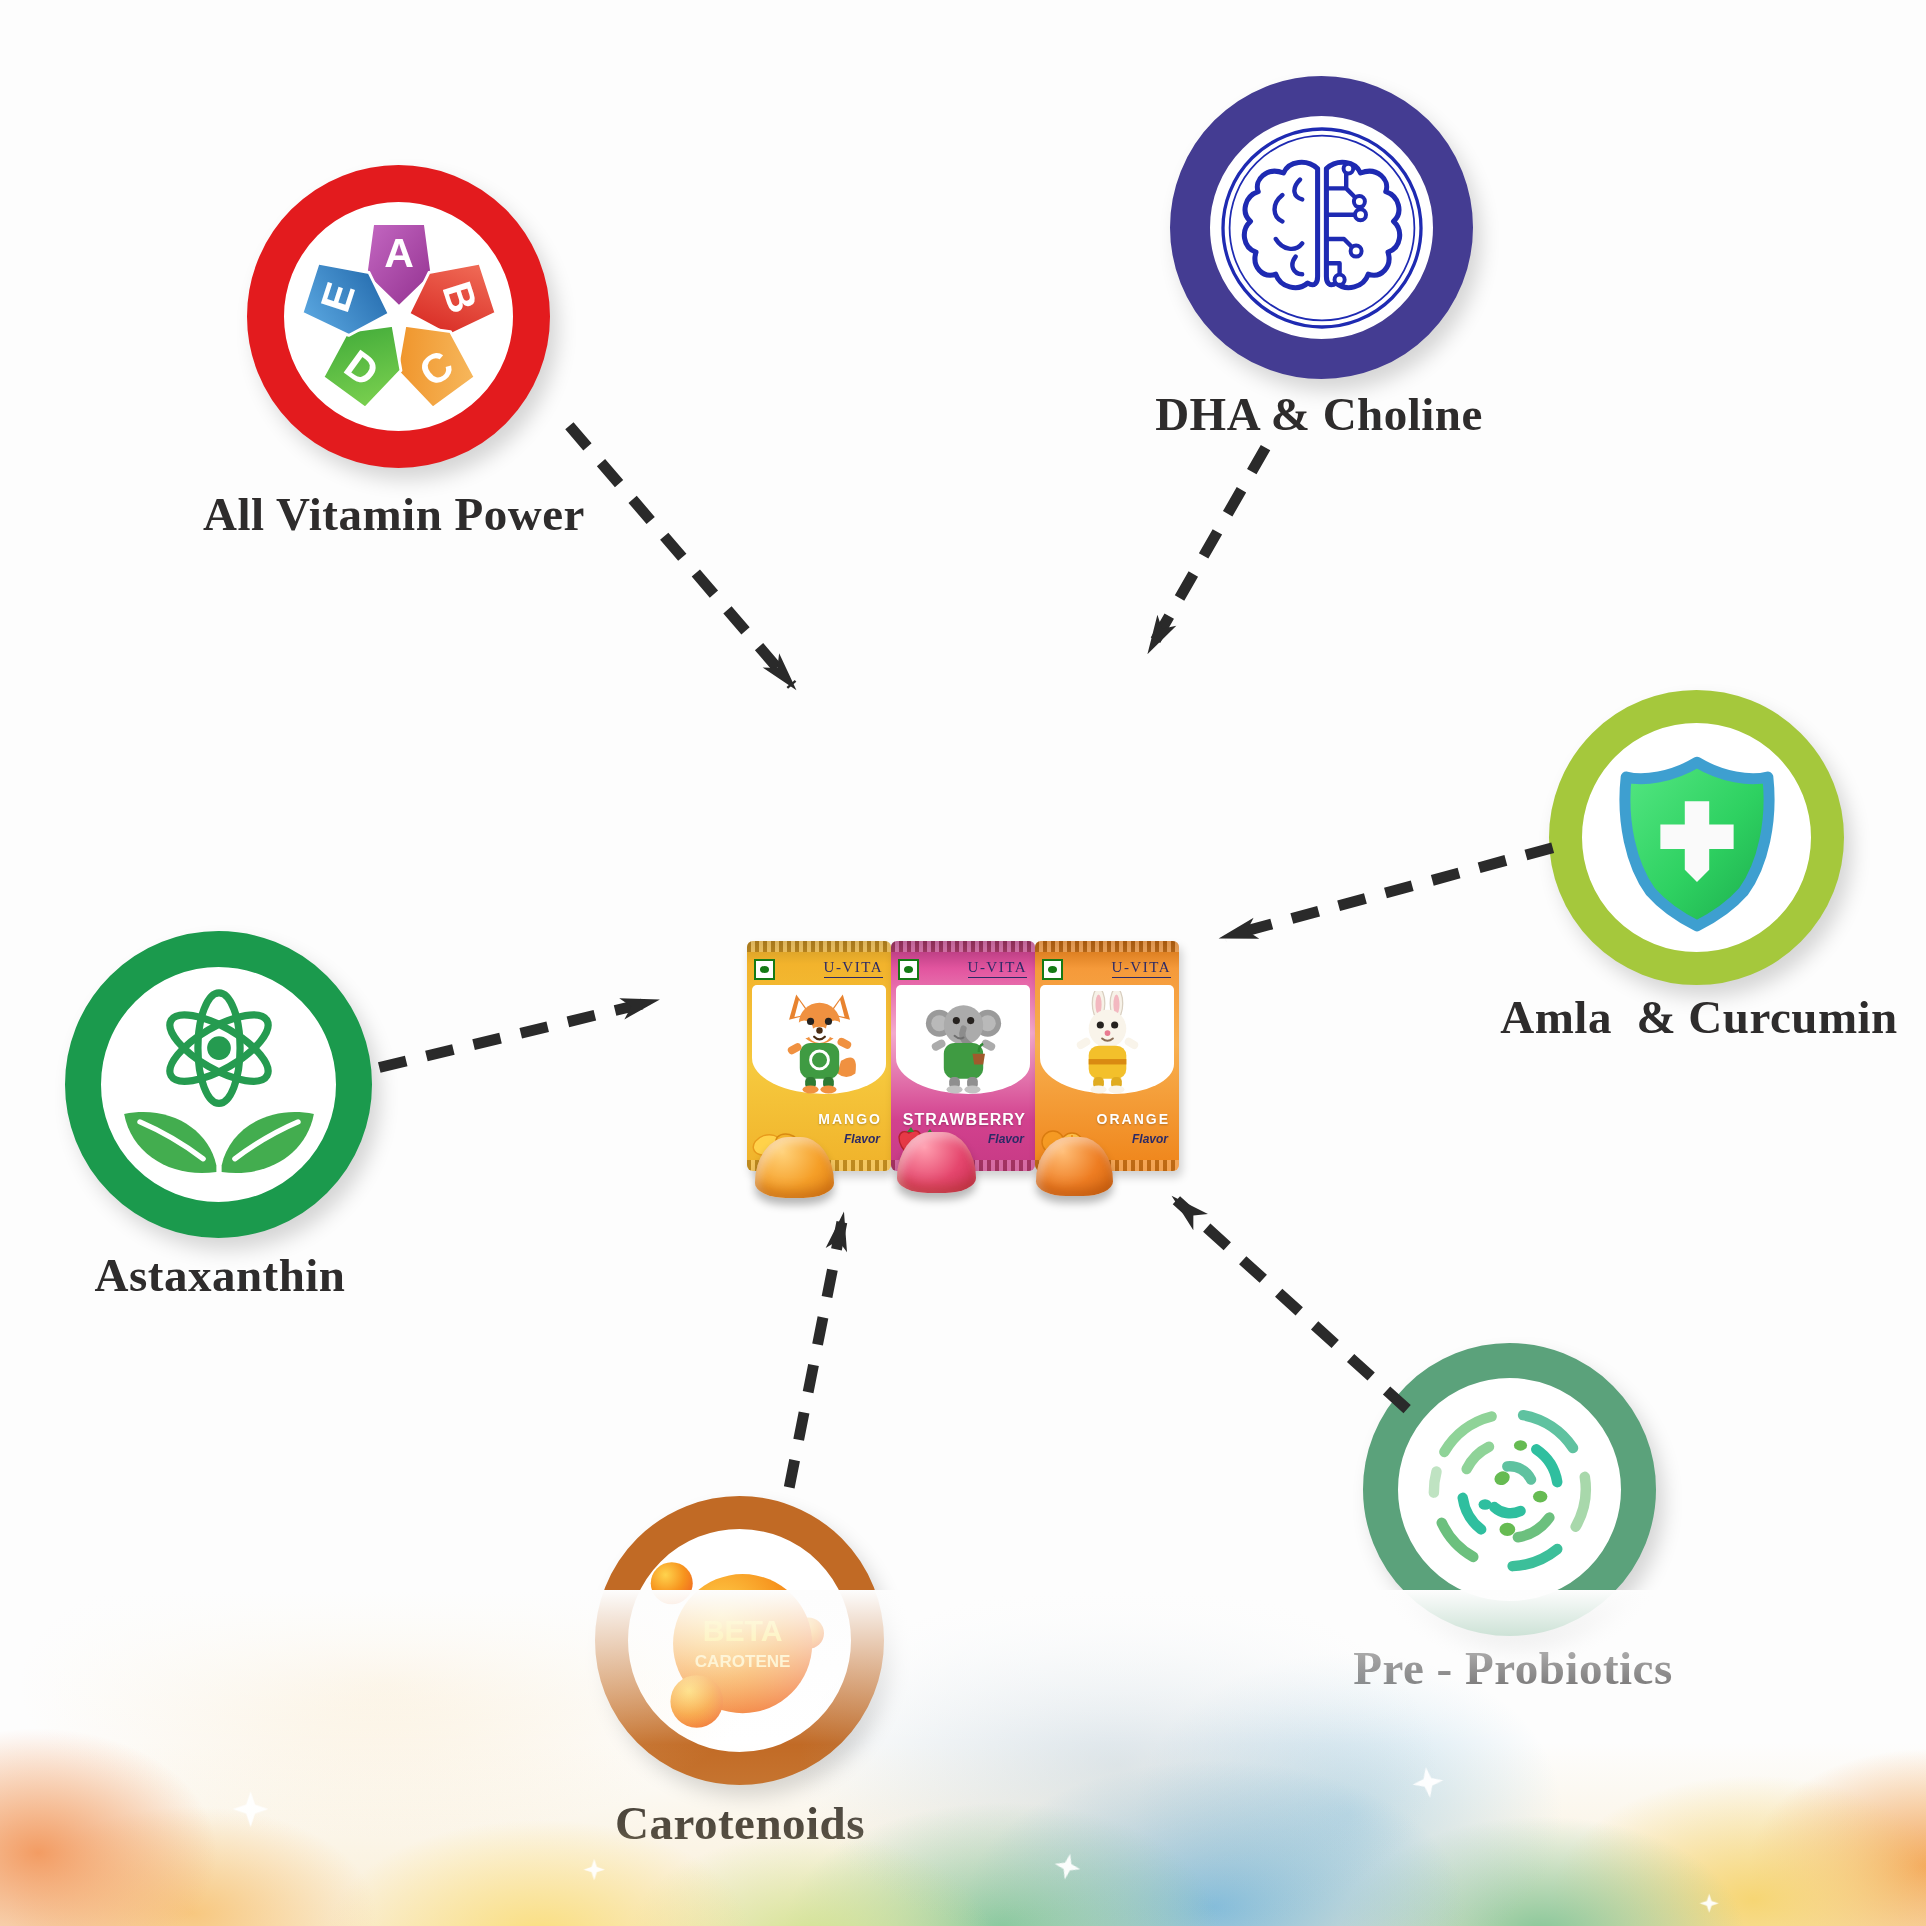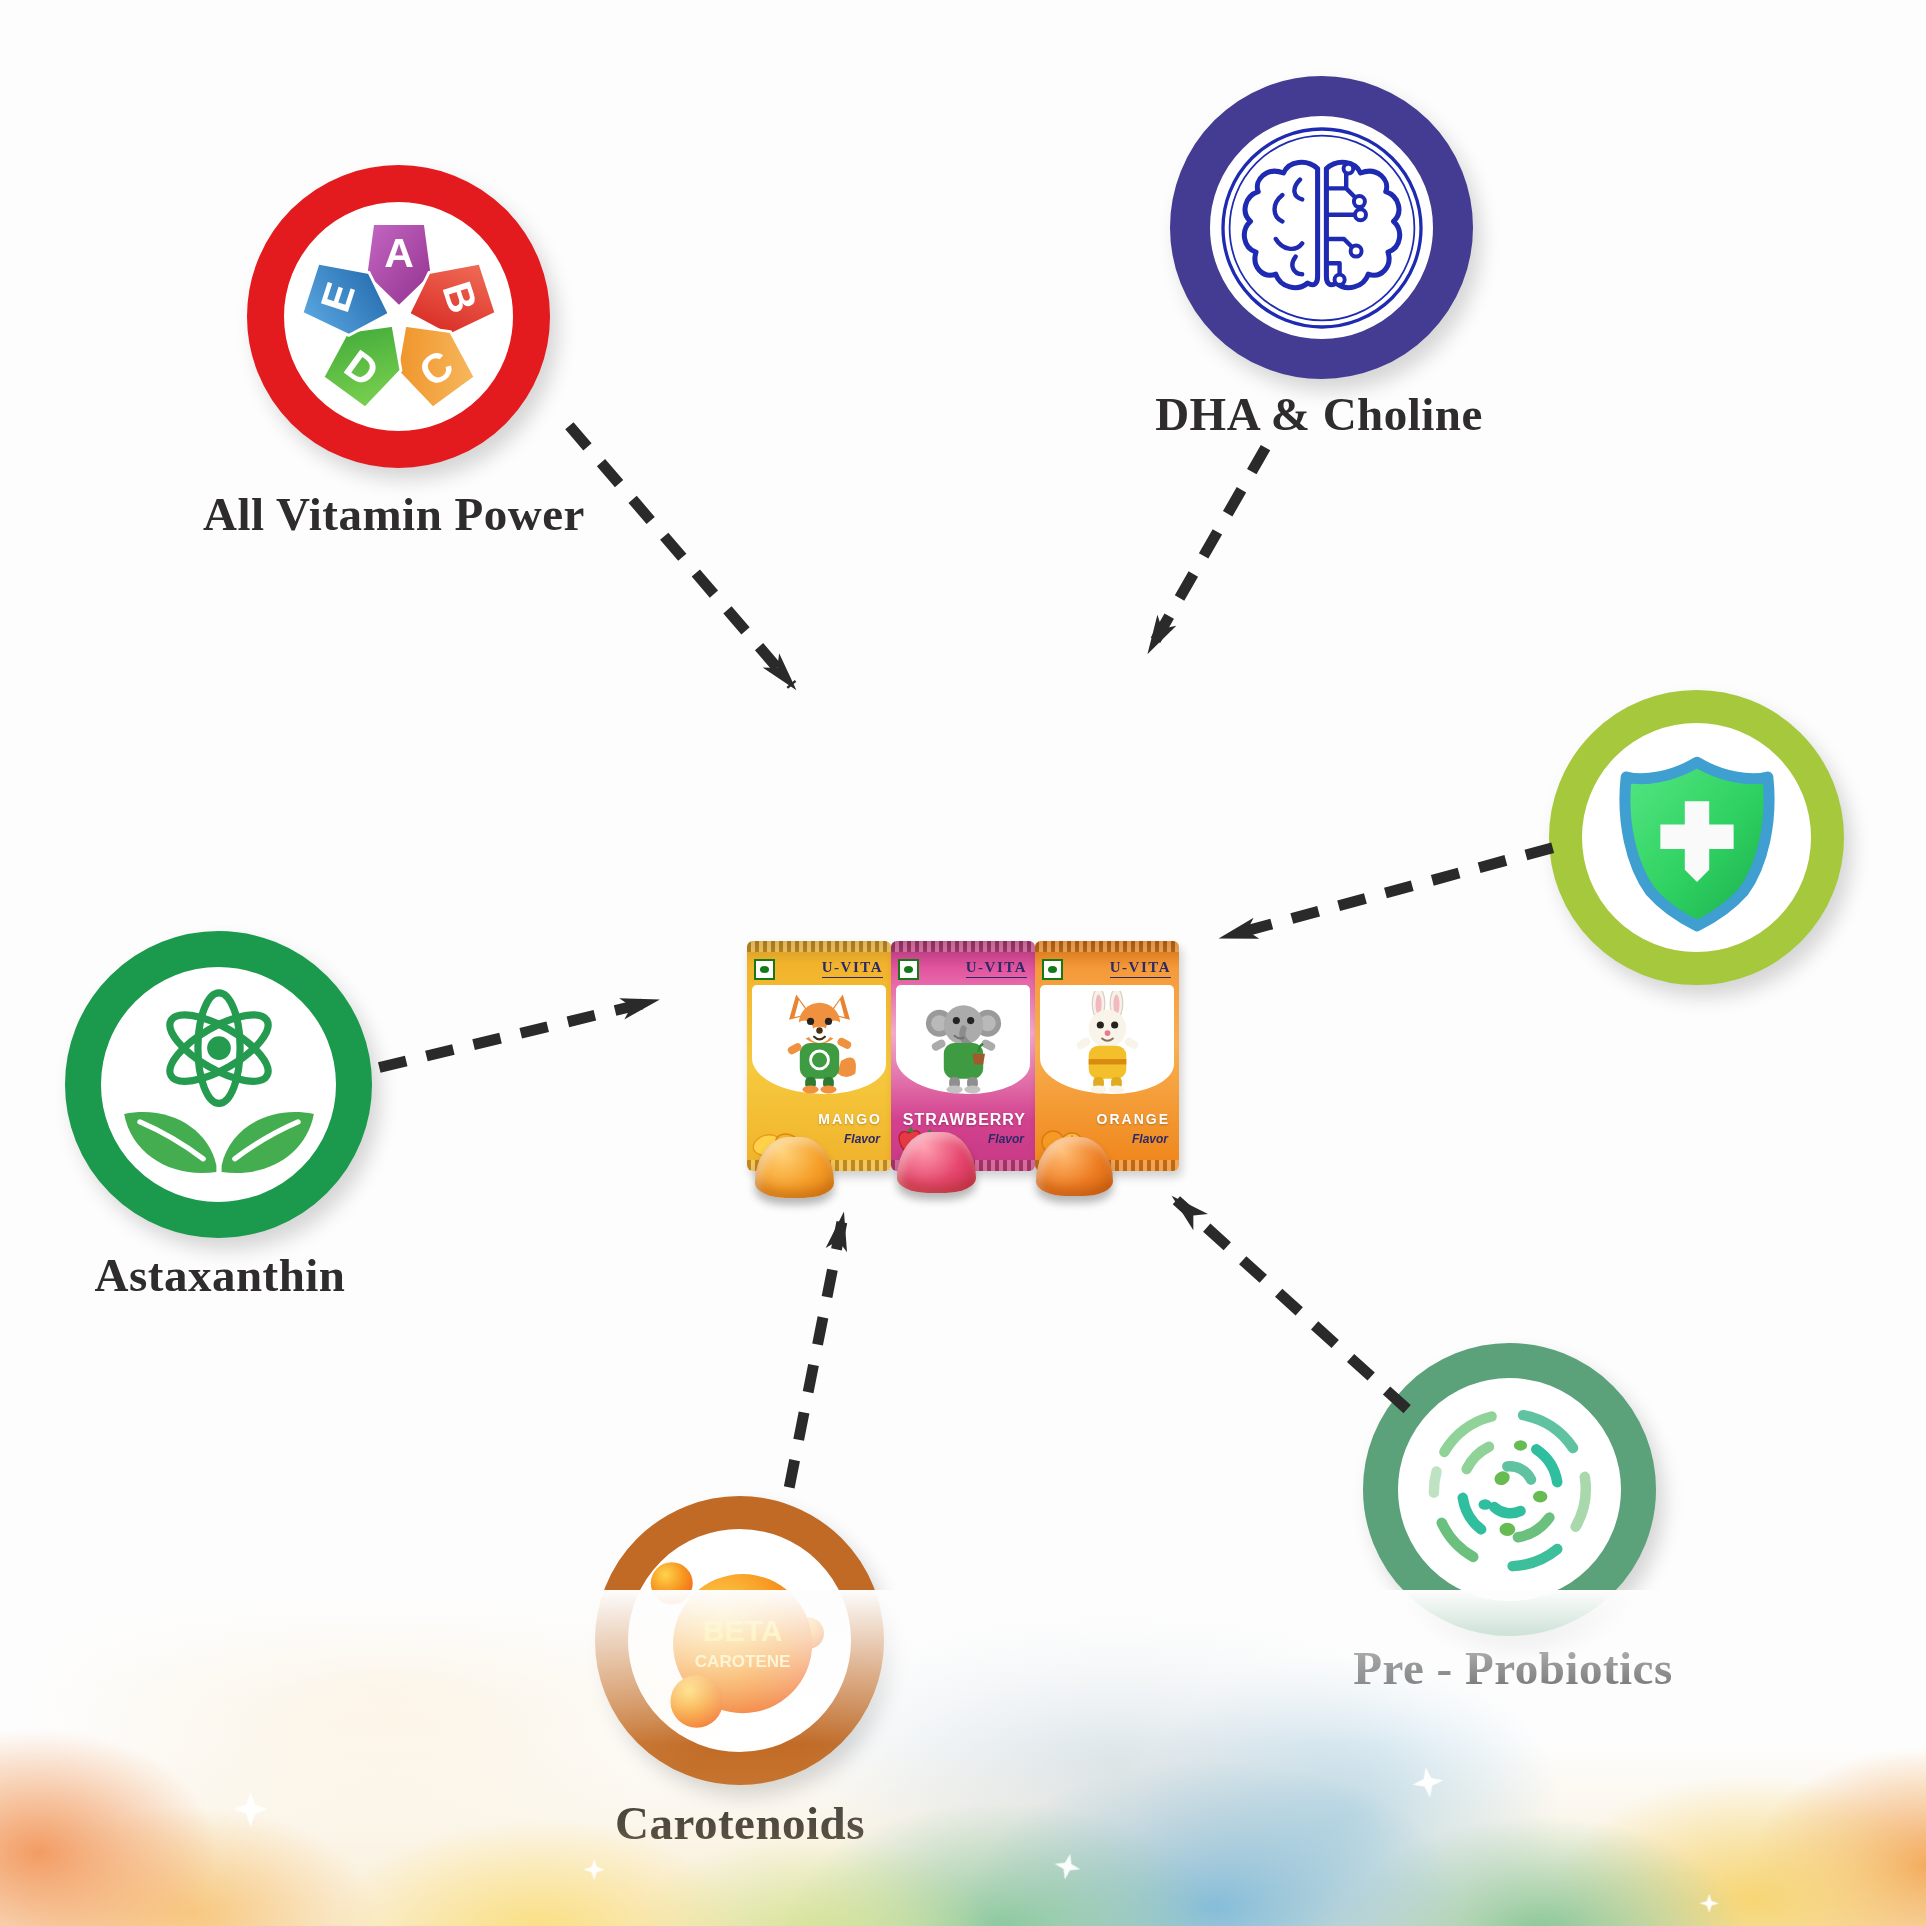--- a/index.html
+++ b/index.html
@@ -32,21 +32,21 @@
   
   .packs{position:absolute;left:747px;top:941px;width:432px;height:232px;display:flex;}
   .pk{position:relative;width:144px;height:230px;border-radius:6px;overflow:hidden;
     box-shadow:3px 6px 10px rgba(0,0,0,.18);flex:0 0 144px;}
   .pk .crimp{position:absolute;left:0;right:0;height:11px;
     background-image:repeating-linear-gradient(90deg,rgba(60,30,0,.28) 0 4px,rgba(255,255,255,.25) 4px 8px);}
   .pk .crimp.top{top:0}.pk .crimp.bot{bottom:0}
   .veg{position:absolute;left:7px;top:18px;width:17px;height:17px;background:#fff;
     border:2px solid #157a15;display:flex;align-items:center;justify-content:center;z-index:3;}
   .veg i{display:block;width:9px;height:7px;border-radius:50%;background:#157a15;}
-  .brand{position:absolute;right:8px;top:18px;font-size:15px;font-weight:700;color:#2c2a66;
+  .brand{position:absolute;right:8px;top:18px;font-size:15px;font-weight:400;color:#2c2a66;
     letter-spacing:1.5px;border-bottom:1.5px solid #2c2a66;padding-bottom:1px;z-index:3;
     font-family:"Liberation Serif",serif;}
   .panel{position:absolute;left:5px;right:5px;top:44px;height:109px;background:#fff;z-index:2;
     border-radius:5px 5px 46% 54%/5px 5px 30px 36px;
     display:flex;align-items:flex-end;justify-content:center;}
   .flavor{position:absolute;right:9px;top:170px;color:#fff;font-weight:700;font-size:14px;
     letter-spacing:2px;z-index:3;font-family:"Liberation Sans",sans-serif;
     text-shadow:0 1px 2px rgba(0,0,0,.25);}
   .flavor.small{font-size:16px;letter-spacing:1px;}
   .flavor-word{position:absolute;right:11px;top:191px;color:#2c2a66;font-weight:700;
@@ -158,20 +158,21 @@
         <linearGradient id="gShield" x1="0" y1="0" x2="1" y2="1">
           <stop offset="0" stop-color="#55e783"></stop>
             <stop offset=".55" stop-color="#2ed161"></stop>
             <stop offset="1" stop-color="#1cab4c"></stop>
         </linearGradient>
       </defs>
       <path d="M0,-62 C 20,-50 44,-46 58,-50 C 62,-14 54,22 38,44 C 24,60 8,68 0,72 C -8,68 -24,60 -38,44 C -54,22 -62,-14 -58,-50 C -44,-46 -20,-50 0,-62 Z" fill="url(#gShield)" stroke="#3e9fd0" stroke-width="9" stroke-linejoin="round"></path>
       <path d="M-30,-11 L-10,-11 L-10,-30 L10,-30 L10,-11 L30,-11 L30,9 L10,9 L10,26 L0,36 L-10,26 L-10,9 L-30,9 Z" fill="#fafafa"></path>
     </svg>
   </div>
+  <div class="lbl" id="lbl-amla">Amla  &amp; Curcumin</div>
 
   <div class="ring" id="ring-ast">
     <svg width="224" height="224" viewBox="-85 -85 170 170">
       <g stroke="#259b50" stroke-width="5.5" fill="none">
         <ellipse cx="0" cy="-28" rx="16" ry="42"></ellipse>
         <ellipse cx="0" cy="-28" rx="16" ry="42" transform="rotate(60 0 -28)"></ellipse>
         <ellipse cx="0" cy="-28" rx="16" ry="42" transform="rotate(-60 0 -28)"></ellipse>
       </g>
       <circle cx="0" cy="-28" r="9" fill="#259b50"></circle>
       <path d="M -2,66 C -34,71 -66,54 -72,22 C -38,15 -8,33 -2,61 Z" fill="#43ad4f"></path>

